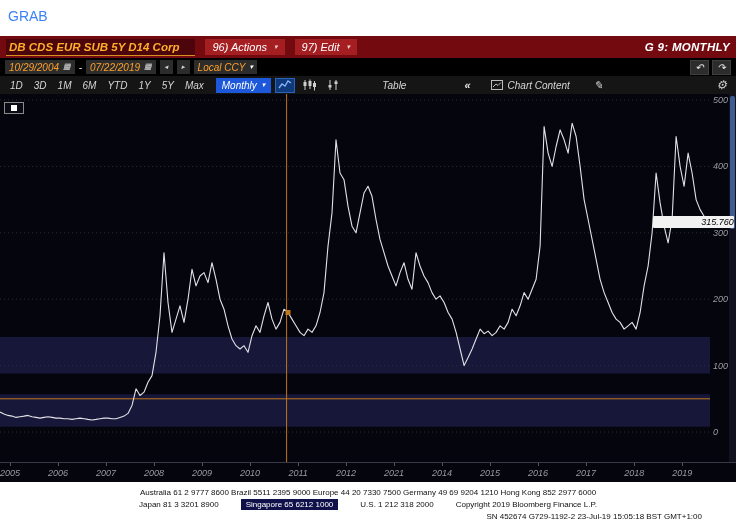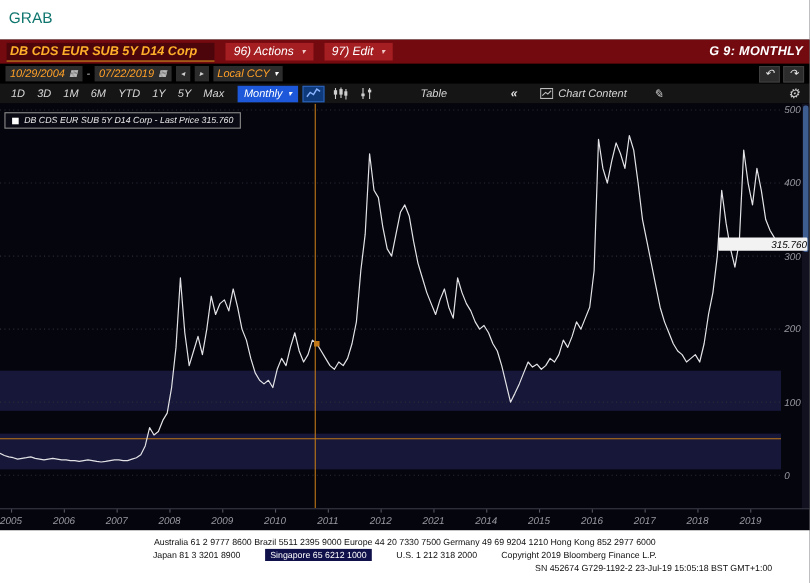--- a/index.html
+++ b/index.html
@@ -1,18 +1,18 @@
 <!DOCTYPE html>
 <html><head>
 <meta charset="utf-8">
 <style>
   html,body{margin:0;padding:0;}
   body{width:736px;height:530px;background:#ffffff;font-family:"Liberation Sans",sans-serif;overflow:hidden;-webkit-font-smoothing:antialiased;}
 
-  .grab-bar{height:36px;background:#ffffff;color:#0f766e;font-size:14px;padding:8px 0 0 8px;box-sizing:border-box;}
+  .grab-bar{height:36px;background:#ffffff;color:#3b82f6;font-size:14px;padding:8px 0 0 8px;box-sizing:border-box;}
 
   .terminal{background:#000;font-style:italic;}
 
   
   .title-bar{height:22px;background:#720a10;display:flex;align-items:center;padding:0 6px;gap:10px;box-sizing:border-box;}
   .ticker{color:#ffb02a;font-size:11.5px;font-weight:bold;padding:2px 16px 2px 3px;background:#4c060b;border-bottom:1px solid #d89020;white-space:nowrap;}
   .red-btn{background:#a51e22;color:#fff;font-size:11px;padding:2px 7px;display:flex;align-items:center;gap:7px;white-space:nowrap;}
   .red-btn .arr{font-size:7px;color:#f0caca;}
   .page-label{margin-left:auto;color:#fff;font-size:11.5px;font-weight:bold;letter-spacing:.3px;}
 
@@ -172,21 +172,20 @@
         <line x1="0" y1="138.8" x2="710" y2="138.8" stroke="#2c2c38" stroke-width="1" stroke-dasharray="1,3"></line>
         <line x1="0" y1="72.4" x2="710" y2="72.4" stroke="#2c2c38" stroke-width="1" stroke-dasharray="1,3"></line>
         <line x1="0" y1="6.0" x2="710" y2="6.0" stroke="#2c2c38" stroke-width="1" stroke-dasharray="1,3"></line>
         <line x1="0" y1="304.8" x2="710" y2="304.8" stroke="#c07818" stroke-width="1"></line>
         <line x1="286.6" y1="0" x2="286.6" y2="368" stroke="#c07818" stroke-width="1"></line>
         <polyline points="0.0,318.1 4.0,320.1 8.0,321.4 12.0,322.1 16.0,323.4 20.0,322.7 24.0,322.1 28.0,321.4 32.0,322.7 36.0,323.4 40.0,324.1 44.0,323.4 48.0,322.7 52.0,323.4 56.0,324.1 60.0,324.1 64.0,324.7 68.0,324.7 72.0,325.4 76.0,324.7 80.0,324.1 84.0,324.7 88.0,325.4 92.0,326.0 96.0,325.4 100.0,324.7 104.0,324.1 108.0,324.1 112.0,324.7 116.0,324.7 120.0,323.4 124.0,322.1 128.0,319.4 132.0,311.4 136.0,294.8 140.0,301.5 144.0,298.2 148.0,288.2 152.0,281.6 156.0,258.3 160.0,221.8 164.0,158.7 168.0,208.5 172.0,238.4 176.0,225.1 180.0,211.8 184.0,228.4 188.0,205.2 192.0,175.3 196.0,191.9 200.0,182.0 204.0,178.6 208.0,188.6 212.0,168.7 216.0,185.3 220.0,205.2 224.0,215.2 228.0,231.8 232.0,245.0 236.0,251.7 240.0,255.0 244.0,251.7 248.0,258.3 252.0,241.7 256.0,231.8 260.0,238.4 264.0,221.8 268.0,208.5 272.0,225.1 276.0,235.1 280.0,228.4 284.0,215.2 288.0,218.5 292.0,225.1 296.0,231.8 300.0,238.4 304.0,241.7 308.0,235.1 312.0,238.4 316.0,231.8 320.0,218.5 324.0,198.6 328.0,152.1 332.0,118.9 336.0,45.8 340.0,79.0 344.0,85.7 348.0,112.2 352.0,132.2 356.0,138.8 360.0,118.9 364.0,99.0 368.0,92.3 372.0,102.3 376.0,125.5 380.0,145.4 384.0,158.7 388.0,172.0 392.0,182.0 396.0,191.9 400.0,178.6 404.0,168.7 408.0,185.3 412.0,195.2 416.0,158.7 420.0,172.0 424.0,182.0 428.0,188.6 432.0,198.6 436.0,205.2 440.0,201.9 444.1,208.5 448.1,218.5 452.1,225.1 456.1,238.4 460.1,255.0 464.1,271.6 468.1,263.6 472.1,255.0 476.1,245.0 480.1,235.1 484.1,239.7 488.1,237.1 492.1,241.7 496.1,238.4 500.1,231.8 504.1,235.1 508.1,228.4 512.1,215.2 516.1,221.8 520.1,211.8 524.1,198.6 528.1,205.2 532.1,195.2 536.1,185.3 540.1,152.1 544.1,32.6 548.1,59.1 552.1,72.4 556.1,52.5 560.1,35.9 564.1,45.8 568.1,59.1 572.1,29.2 576.1,42.5 580.1,72.4 584.1,105.6 588.1,125.5 592.1,145.4 596.1,165.4 600.1,185.3 604.1,198.6 608.1,208.5 612.1,218.5 616.1,225.1 620.1,228.4 624.1,235.1 628.1,231.8 632.1,228.4 636.1,235.1 640.1,218.5 644.1,191.9 648.1,172.0 652.1,138.8 656.1,79.0 660.1,108.9 664.1,132.2 668.1,148.8 672.1,125.5 676.1,42.5 680.1,72.4 684.1,92.3 688.1,59.1 692.1,79.0 696.1,105.6 700.1,115.6 704.1,122.2 708.1,128.3" fill="none" stroke="#e2e2e6" stroke-width="1.1" stroke-linejoin="round"></polyline>
         <rect x="285.5" y="216.0" width="5" height="5" fill="#c07818"></rect>
       </svg>
     <div class="legend">
       <span class="legend-marker"></span>
-      <span>DB CDS EUR SUB 5Y D14 Corp - Last Price 315.760</span>
     </div>
     <div class="y-axis" id="y-axis">
         <div class="ytick" style="top: 333px;">0</div>
         <div class="ytick" style="top: 266.6px;">100</div>
         <div class="ytick" style="top: 200.2px;">200</div>
         <div class="ytick" style="top: 133.8px;">300</div>
         <div class="ytick" style="top: 67.4px;">400</div>
         <div class="ytick" style="top: 1px;">500</div>
       </div>
     <div class="callout" id="price-callout" style="top: 122.3px; padding-left: 48px;">315.760</div>

